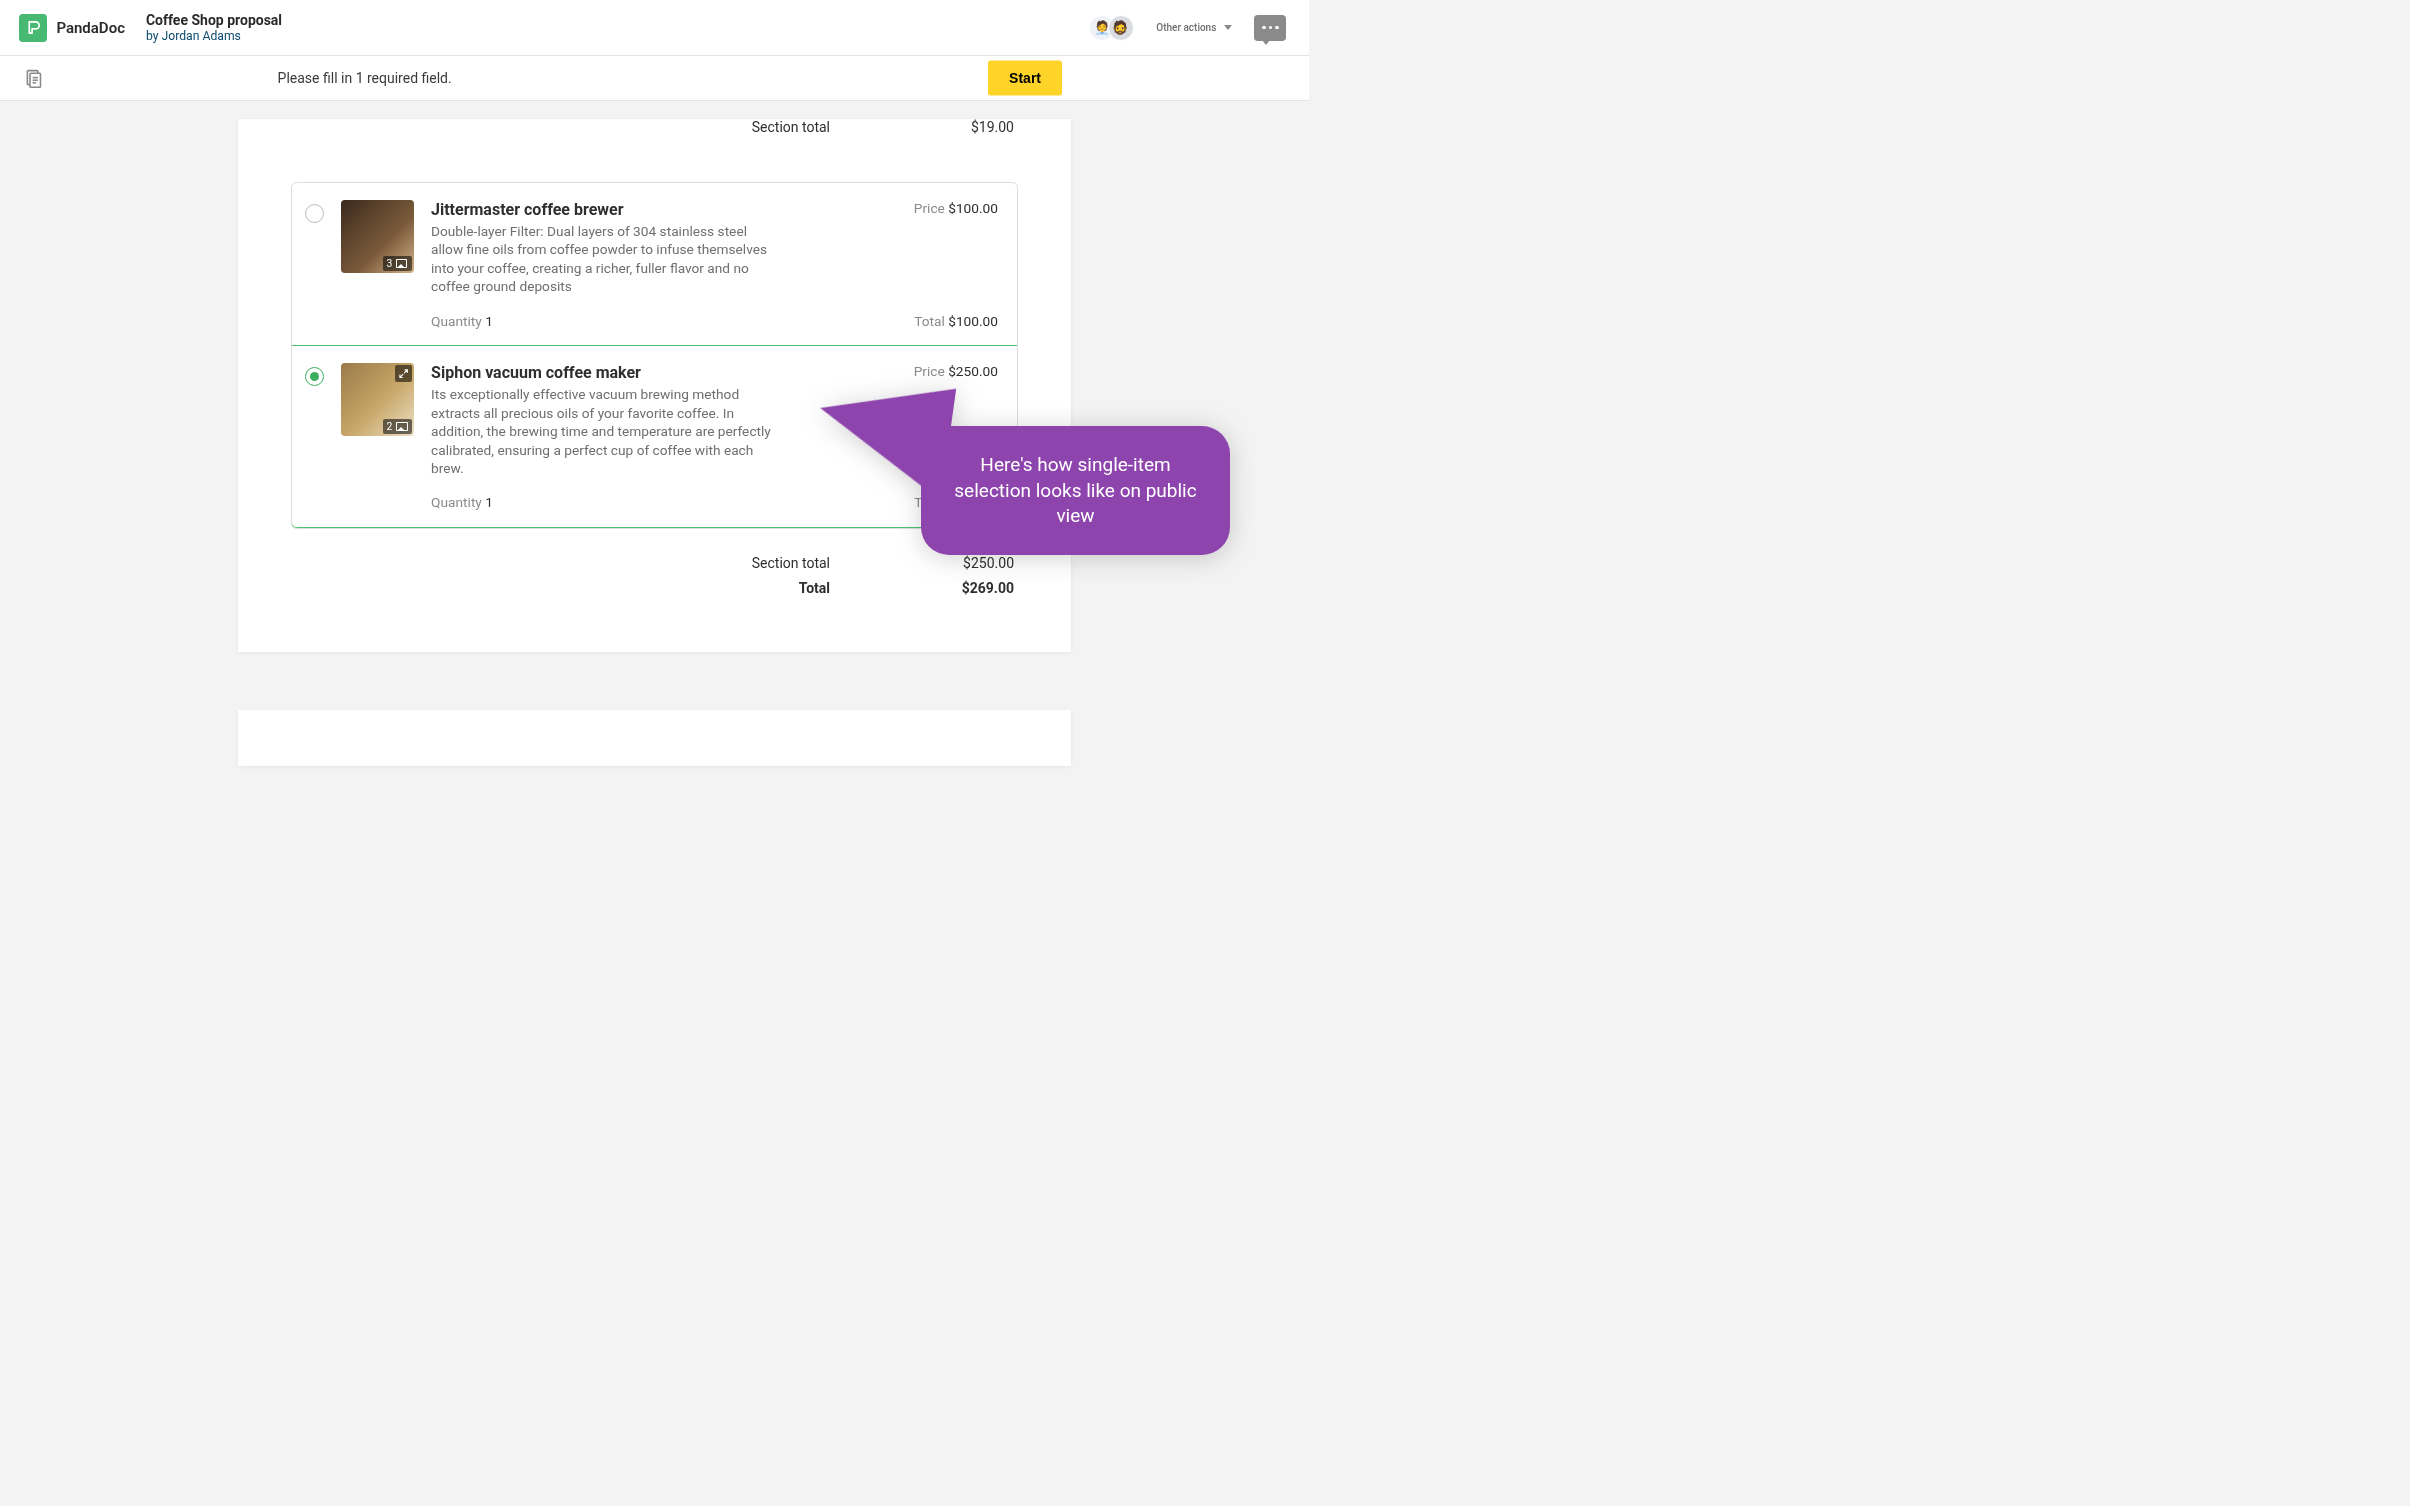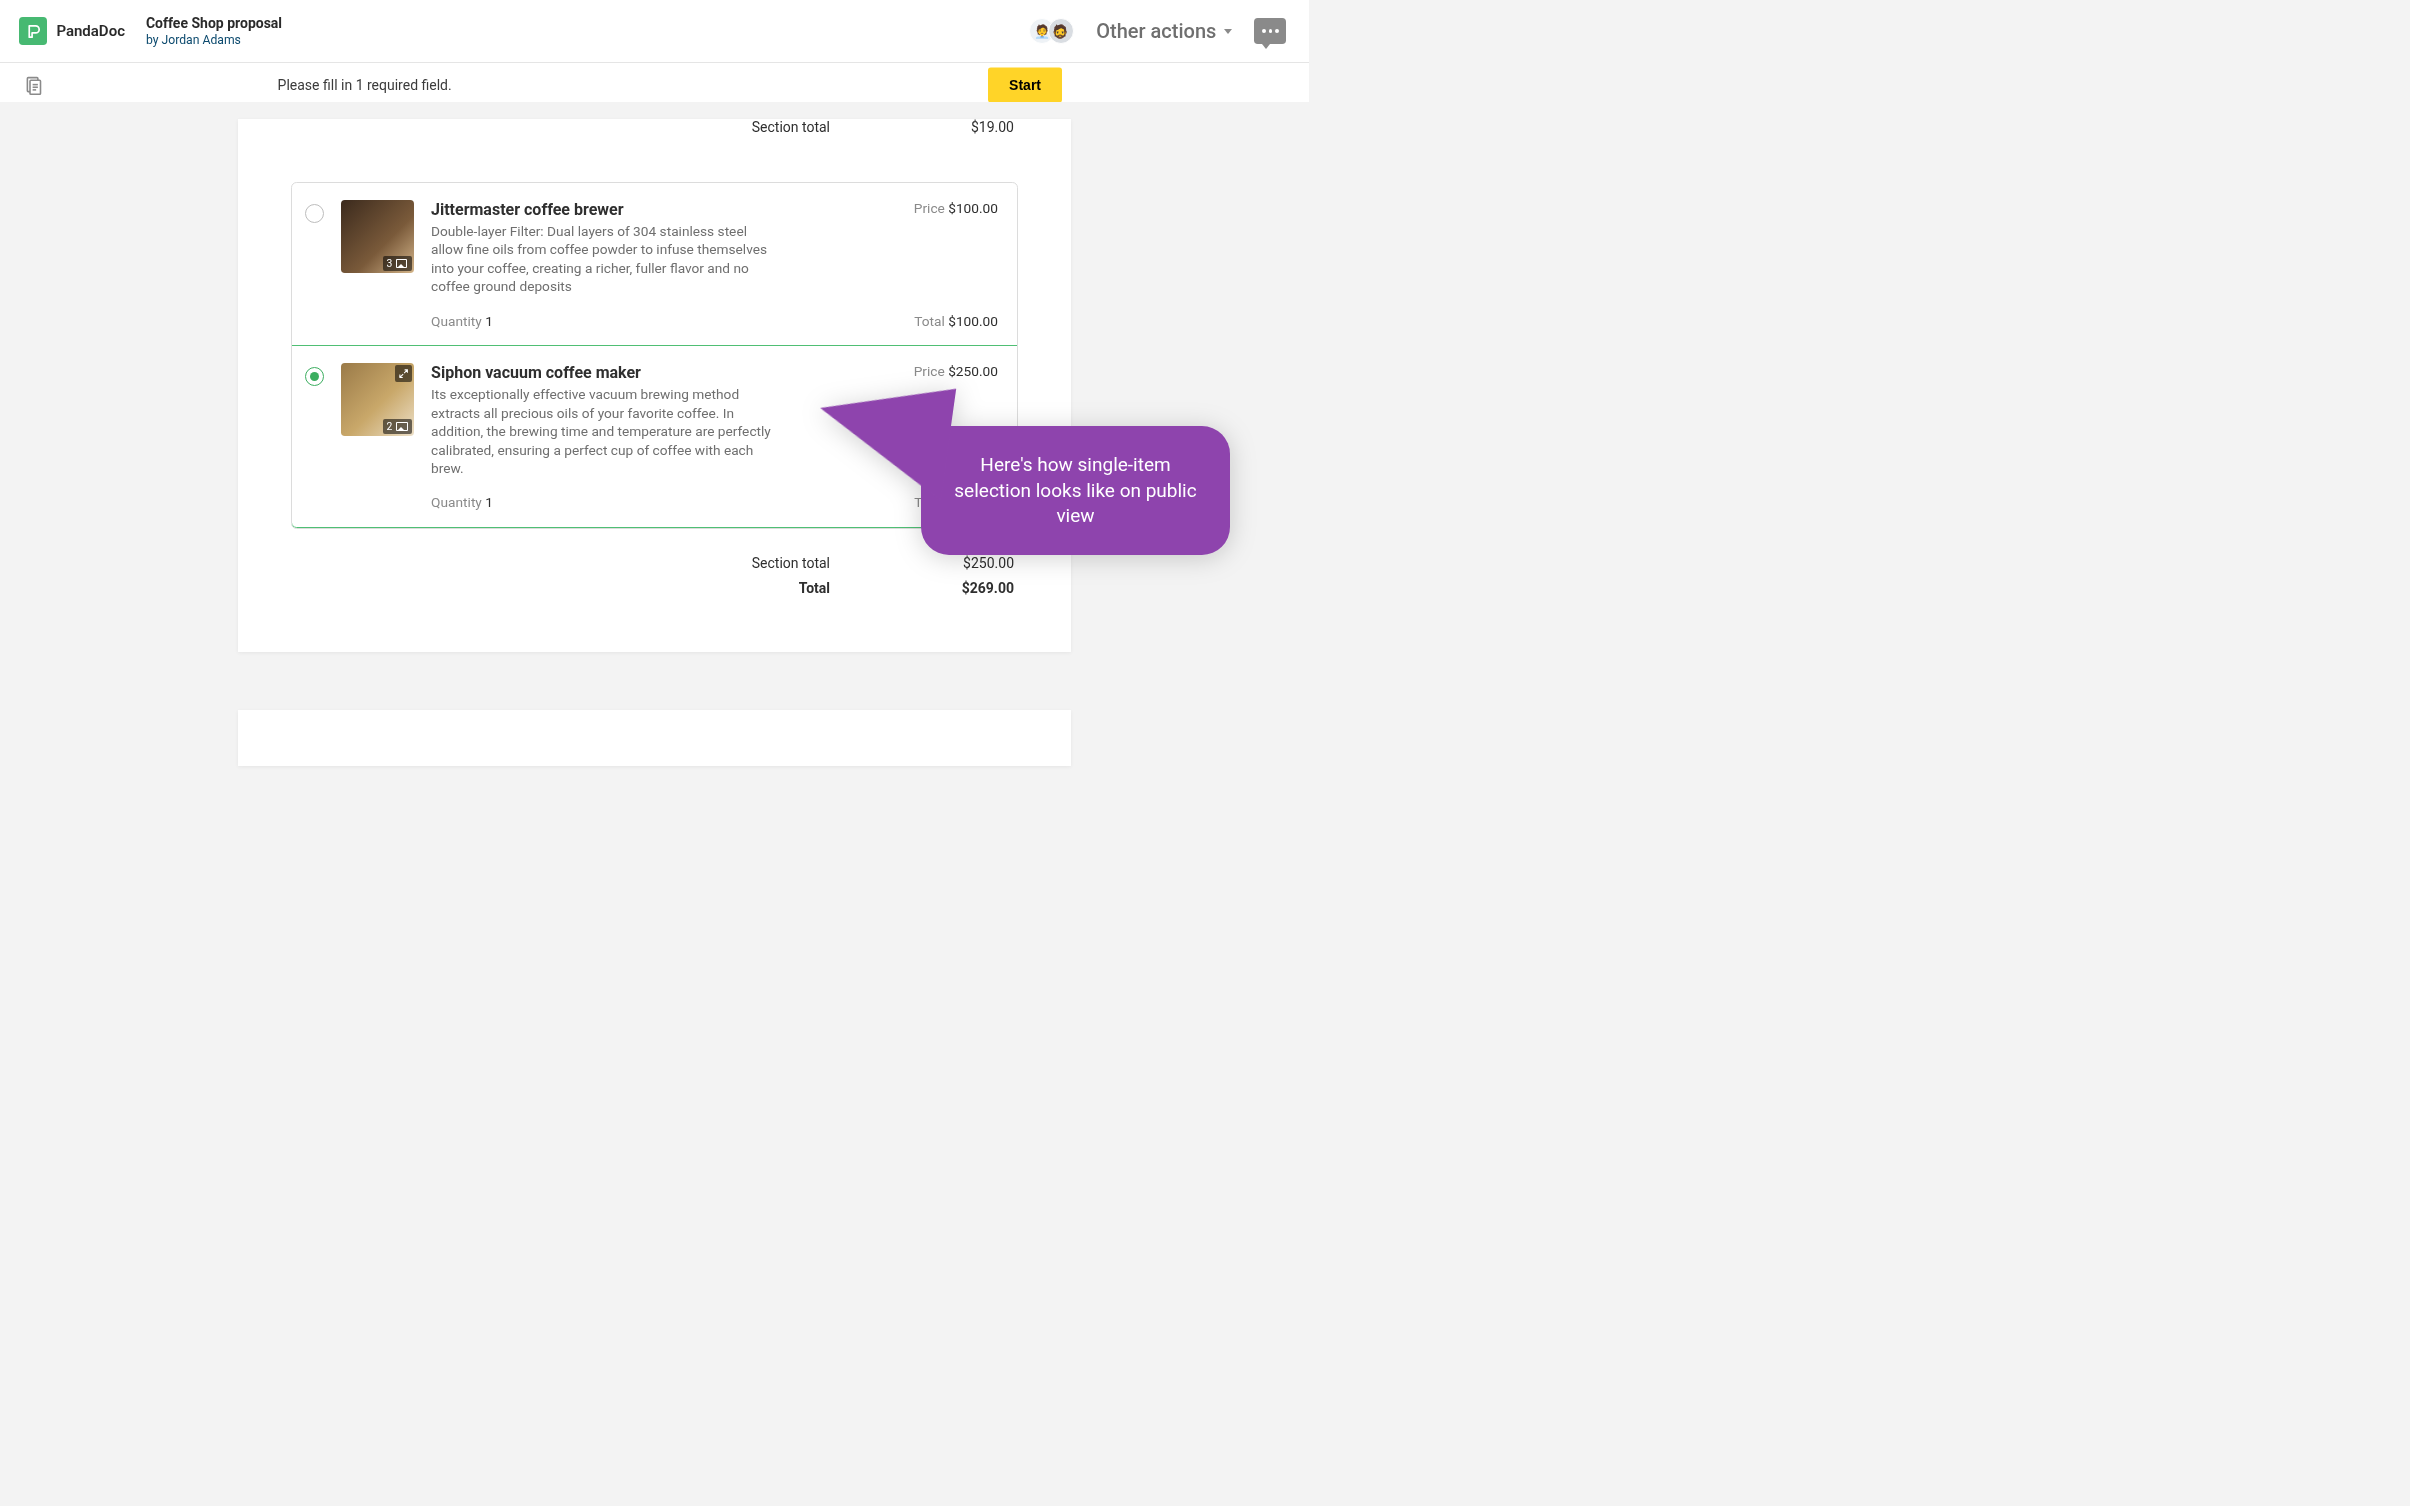--- a/index.html
+++ b/index.html
@@ -9,21 +9,21 @@
     background: #f3f3f3;
     color: #2f2f2f;
     width: 1309px;
     height: 817px;
     overflow: hidden;
     position: relative;
   }
 
   
   .header {
-    height: 63px;
+    height: 56px;
     background: #fff;
     display: flex;
     align-items: center;
     padding: 0 22.6px 0 19px;
     border-bottom: 0.9px solid #e5e5e5;
   }
   .logo-box {
     width: 28px; height: 28px;
     border-radius: 3.8px;
     background: #47b972;
@@ -40,21 +40,21 @@
   .avatar {
     width: 26px; height: 26px; border-radius: 50%;
     background: #ddd; border: 1.9px solid #fff;
     display: flex; align-items: center; justify-content: center;
     font-size: 13px;
   }
   .avatar:nth-child(1){ background:#eef2f6; }
   .avatar:nth-child(2){ margin-left:-7.5px; background:#d9dde2; }
   .other-actions {
     display: flex; align-items: center; gap: 7.5px;
-    color: #6f6f6f; font-size: 20px; font-weight: 500;
+    color: #6f6f6f; font-size: 10px; font-weight: 500;
     cursor: pointer; margin-right: 22.6px;
   }
   .caret-down {
     width: 0; height: 0;
     border-left: 4.7px solid transparent;
     border-right: 4.7px solid transparent;
     border-top: 5.6px solid #8a8a8a;
   }
   .chat-icon {
     width: 32px; height: 26px; border-radius: 3.8px;

